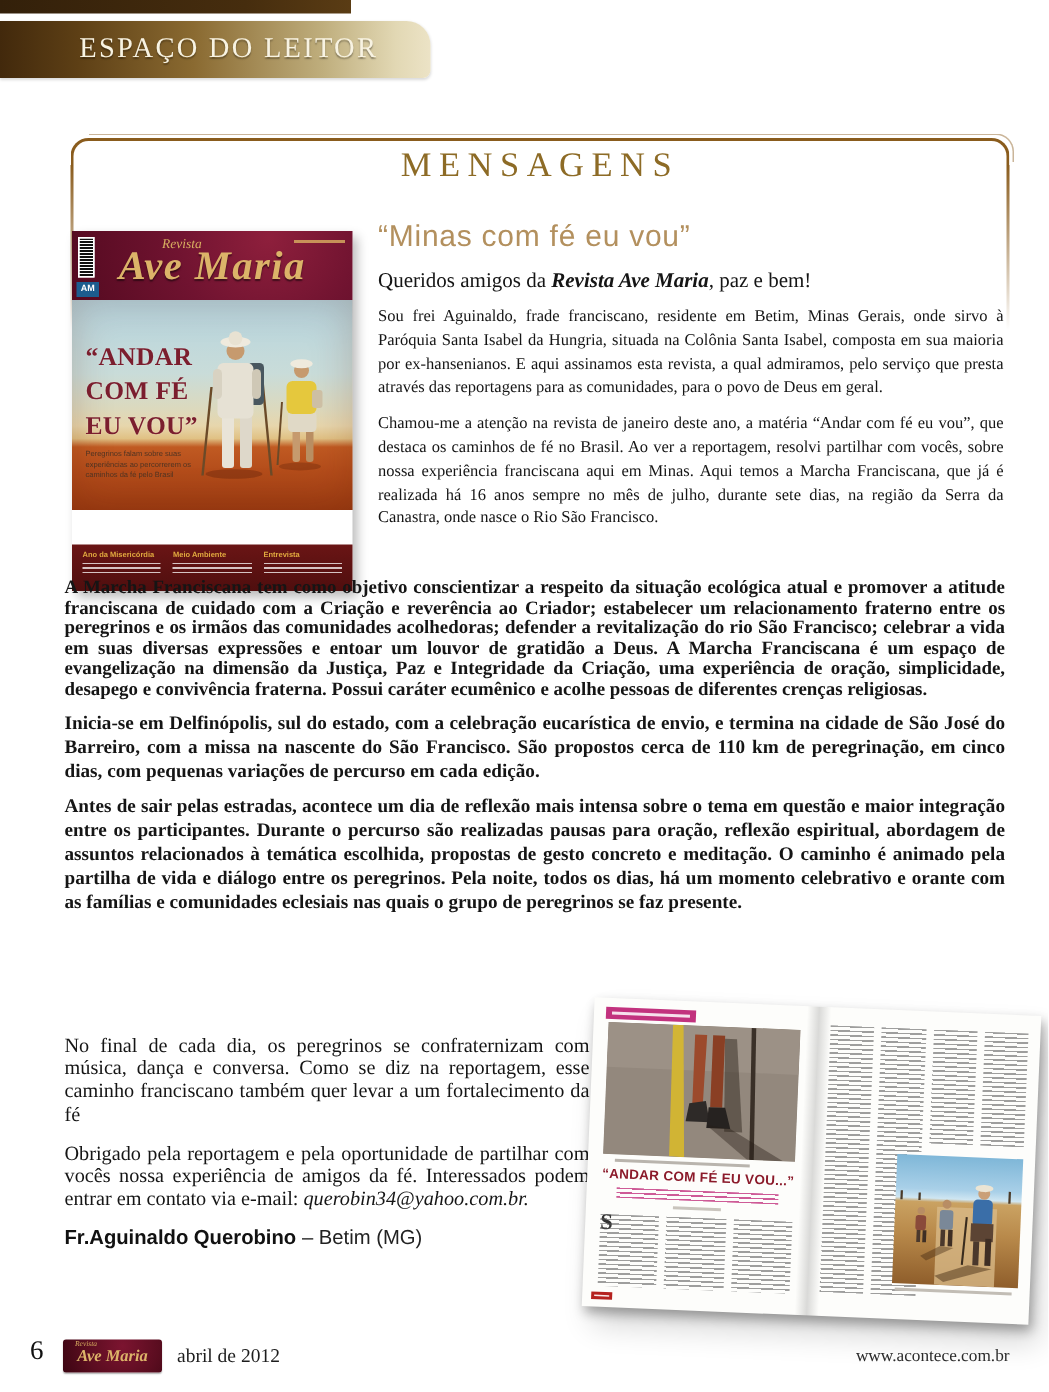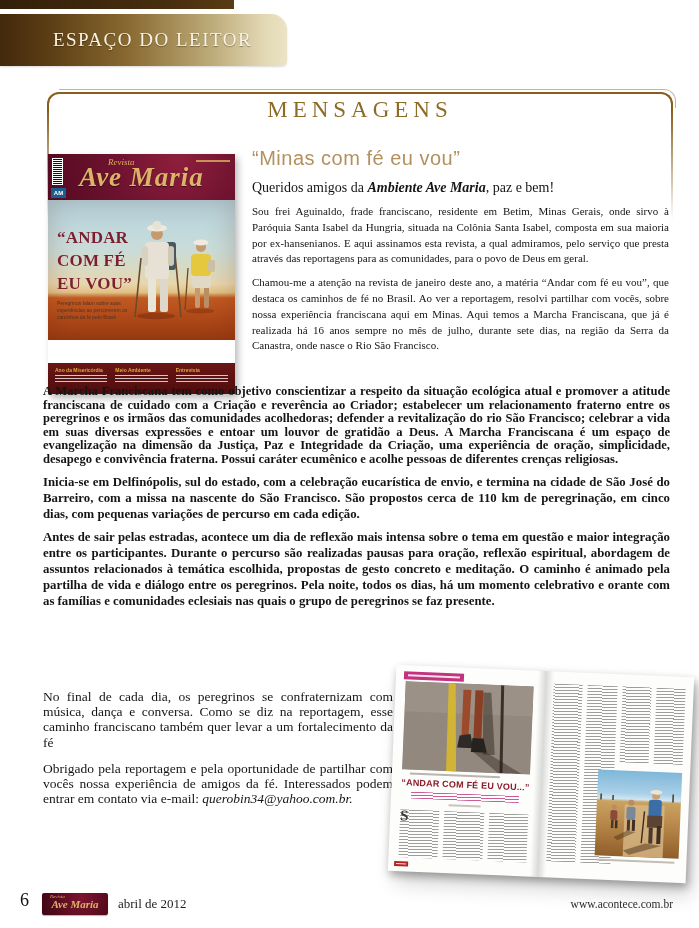--- a/index.html
+++ b/index.html
@@ -3,21 +3,21 @@
 <meta charset="utf-8">
 <style>
   * { margin:0; padding:0; box-sizing:border-box; }
   html,body { background:#ffffff; }
   body { font-family:"Liberation Serif", serif; }
   .page { position:relative; width:699px; height:928px; background:#fff; overflow:hidden; }
 
   
   .top-strip { position:absolute; left:0; top:0; width:234px; height:9px;
     background:linear-gradient(90deg,#33200a,#462d0e 70%,#5a3c14); }
-  .section-band { position:absolute; left:0; top:14px; width:287px; height:52px;
+  .section-band { position:absolute; left:0; top:14px; width:287px; height:38px;
     border-radius:0 16px 5px 0;
     background:linear-gradient(90deg,#42290c 0%,#5d3f15 18%,#8a6a31 45%,#bfae7d 75%,#e2d8b4 92%,#ece3c6 100%);
     display:flex; align-items:center; justify-content:center; padding-left:18px;
     box-shadow:0 1px 2px rgba(0,0,0,.15); }
   .section-band .label { color:#f8f3e2; font-size:19px; letter-spacing:1.5px;
     text-shadow:0 1px 1px rgba(0,0,0,.35); }
 
   
   .msg-frame { position:absolute; left:47px; top:88px; width:626px; height:200px; pointer-events:none; }
   .msg-frame .bt { position:absolute; left:0; top:4px; right:0; height:18px;
@@ -193,35 +193,38 @@
       <div class="cov-sec">
         <div class="t">Entrevista</div>
         <div class="s"></div>
       </div>
     </div>
   </div>
 
   <div class="right-col">
     <div class="letter-headline">“Minas com fé eu vou”</div>
     <div class="greeting">
-      <span>Queridos amigos da </span><span class="it">Ambiente Ave Maria</span><span>, paz e bem!</span>
+      <span>Queridos amigos da </span><span class="it">Revista Ave Maria</span><span>, paz e bem!</span>
     </div>
     <p class="body-p">Sou frei Aguinaldo, frade franciscano, residente em Betim, Minas Gerais, onde sirvo à Paróquia Santa Isabel da Hungria, situada na Colônia Santa Isabel, composta em sua maioria por ex-hansenianos. E aqui assinamos esta revista, a qual admiramos, pelo serviço que presta através das reportagens para as comunidades, para o povo de Deus em geral.</p>
     <p class="body-p">Chamou-me a atenção na revista de janeiro deste ano, a matéria “Andar com fé eu vou”, que destaca os caminhos de fé no Brasil. Ao ver a reportagem, resolvi partilhar com vocês, sobre nossa experiência franciscana aqui em Minas. Aqui temos a Marcha Franciscana, que já é realizada há 16 anos sempre no mês de julho, durante sete dias, na região da Serra da Canastra, onde nasce o Rio São Francisco.</p>
   </div>
 
   <div class="full-col">
     <p class="body-p p3">A Marcha Franciscana tem como objetivo conscientizar a respeito da situação ecológica atual e promover a atitude franciscana de cuidado com a Criação e reverência ao Criador; estabelecer um relacionamento fraterno entre os peregrinos e os irmãos das comunidades acolhedoras; defender a revitalização do rio São Francisco; celebrar a vida em suas diversas expressões e entoar um louvor de gratidão a Deus. A Marcha Franciscana é um espaço de evangelização na dimensão da Justiça, Paz e Integridade da Criação, uma experiência de oração, simplicidade, desapego e convivência fraterna. Possui caráter ecumênico e acolhe pessoas de diferentes crenças religiosas.</p>
     <p class="body-p p45">Inicia-se em Delfinópolis, sul do estado, com a celebração eucarística de envio, e termina na cidade de São José do Barreiro, com a missa na nascente do São Francisco. São propostos cerca de 110 km de peregrinação, em cinco dias, com pequenas variações de percurso em cada edição.</p>
     <p class="body-p p45">Antes de sair pelas estradas, acontece um dia de reflexão mais intensa sobre o tema em questão e maior integração entre os participantes. Durante o percurso são realizadas pausas para oração, reflexão espiritual, abordagem de assuntos relacionados à temática escolhida, propostas de gesto concreto e meditação. O caminho é animado pela partilha de vida e diálogo entre os peregrinos. Pela noite, todos os dias, há um momento celebrativo e orante com as famílias e comunidades eclesiais nas quais o grupo de peregrinos se faz presente.</p>
   </div>
 
   <div class="narrow-col">
     <p class="body-p">No final de cada dia, os peregrinos se confraternizam com música, dança e conversa. Como se diz na reportagem, esse caminho franciscano também quer levar a um fortalecimento da fé</p>
     <p class="body-p"><span>Obrigado pela reportagem e pela oportunidade de partilhar com vocês nossa experiência de amigos da fé. Interessados podem entrar em contato via e-mail: </span><span class="email">querobin34@yahoo.com.br.</span></p>
+    <div class="signature">
+      <span class="name">Fr.Aguinaldo Querobino</span><span class="loc"> – Betim (MG)</span>
+    </div>
   </div>
 
   <div class="spread">
     <div class="tag">
         <i></i>
       </div>
     <div class="sp-photo-l">
       <svg width="128" height="88" viewBox="0 0 128 88">
         <rect x="0" y="0" width="128" height="88" fill="#93887d"></rect>
         <rect x="0" y="0" width="128" height="30" fill="#9c9186"></rect>

